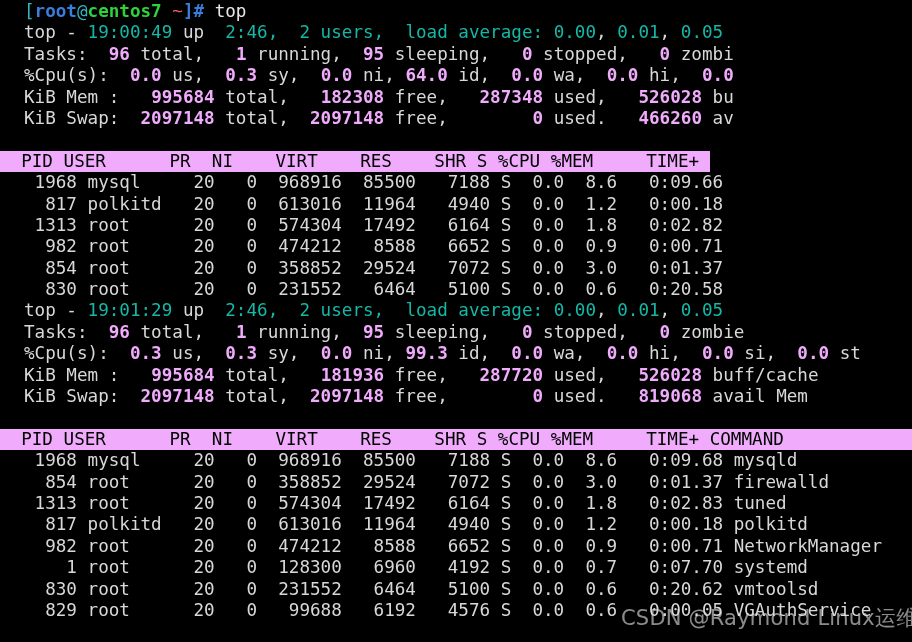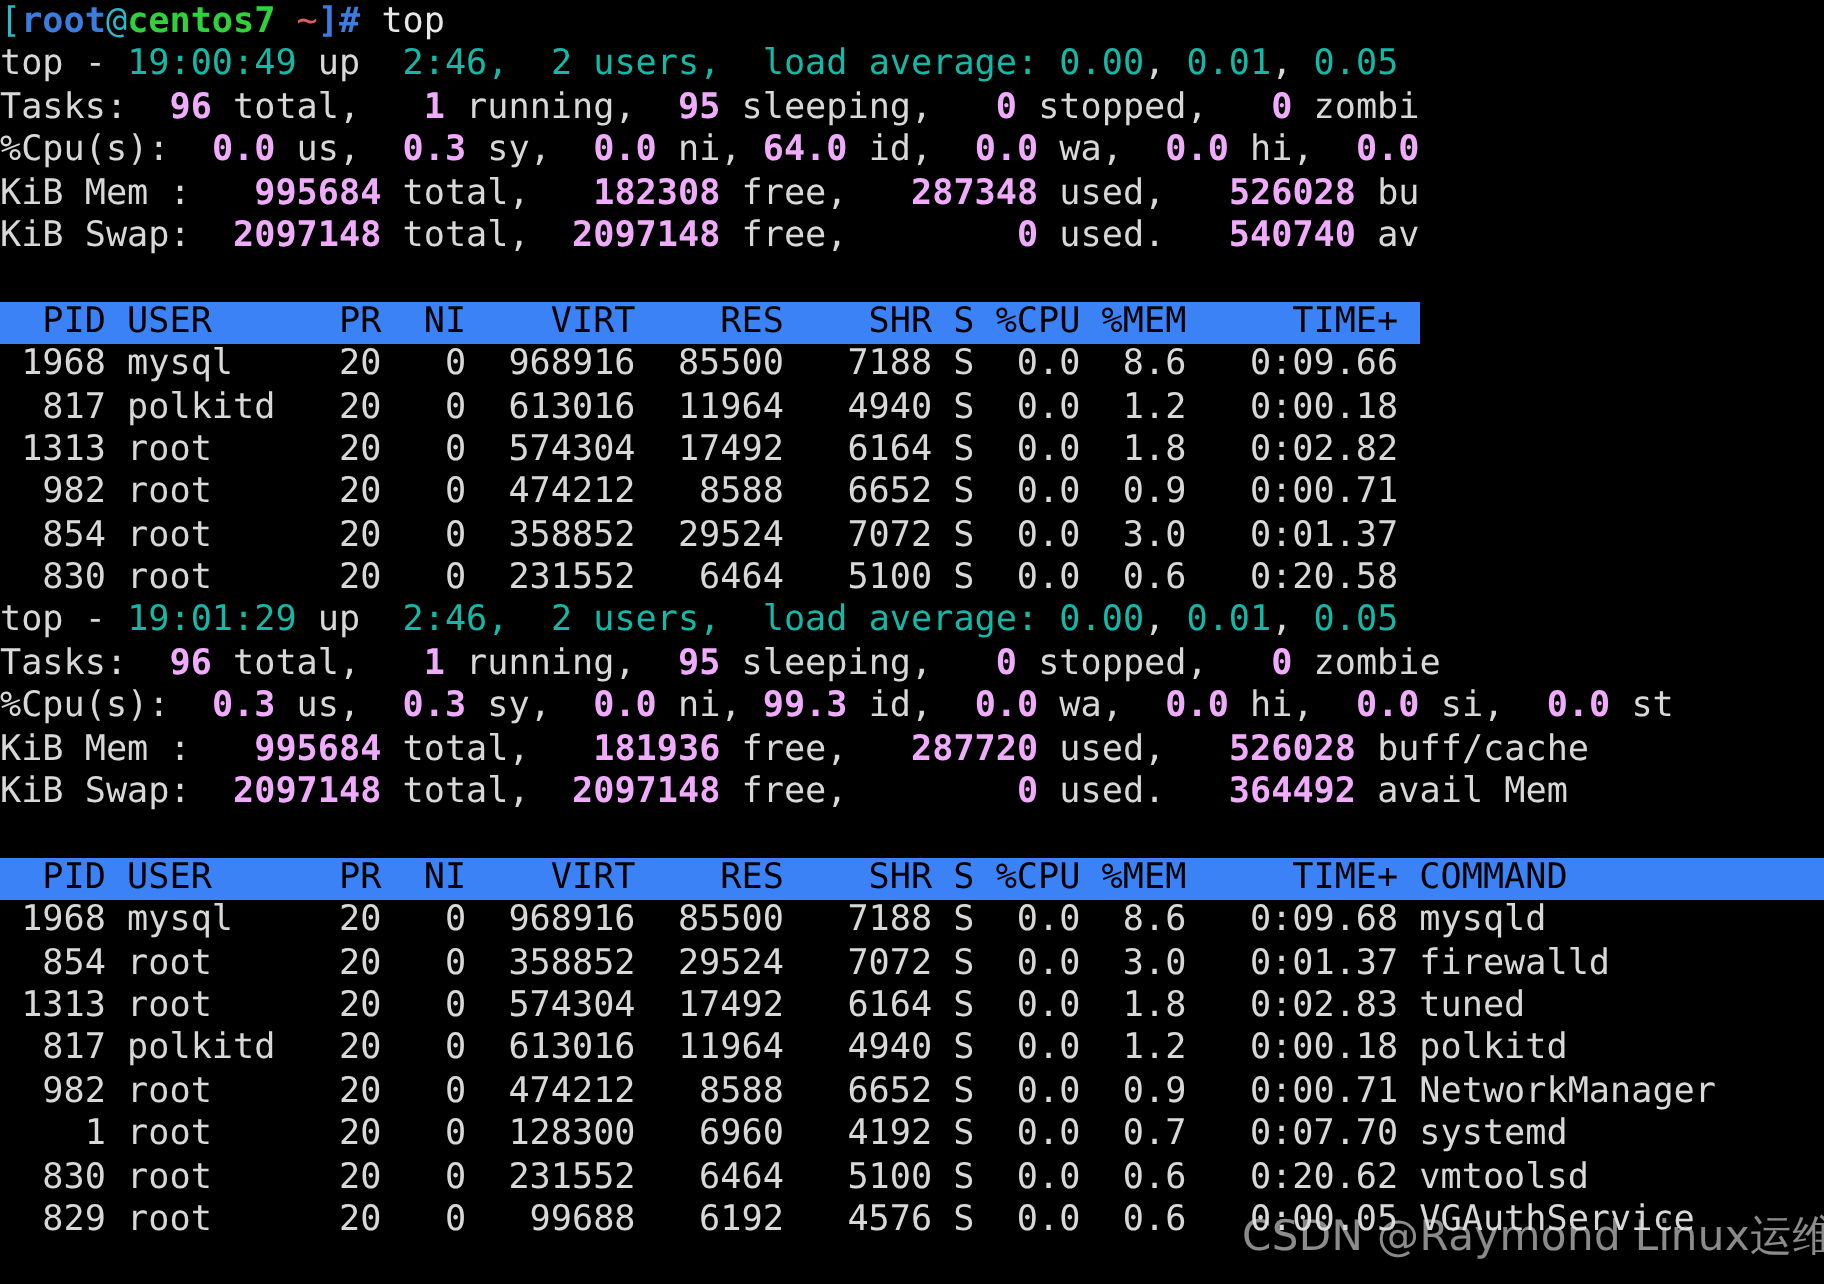--- a/index.html
+++ b/index.html
@@ -23,31 +23,32 @@
     overflow: hidden;
   }
   .line {
     height: 21.4px;
     line-height: 21.4px;
     font-size: 17.6px;
     letter-spacing: 0px;
     white-space: pre;
     color: #d8d8d8;
     font-family: "DejaVu Sans Mono", "Liberation Mono", monospace;
+    padding-left: 24px;
   }
   .line.first { margin-top: 1px; }
   .b { font-weight: bold; color: #f0abfc; }
   .dim { color: #14b8a6; }
   .c-cyan   { color: #2fb7c8; }
   .c-blue   { color: #3b7ddd; font-weight: bold; }
   .c-green  { color: #2fd23a; font-weight: bold; }
   .c-red    { color: #e05c5c; }
   .c-white  { color: #e8e8e8; }
   .hdrbar {
-    background: #3b82f6;
+    background: #f0abfc;
     color: #000000;
     font-weight: normal;
     display: inline-block;
     height: 21.4px;
     line-height: 21.4px;
     vertical-align: top;
   }
   .hdrline {
     height: 21.4px;
     line-height: 21.4px;
@@ -76,42 +77,42 @@
   <div class="line first"><span class="c-cyan">[</span><span class="c-blue">root</span><span class="c-cyan">@</span><span class="c-green">centos7</span><span class="c-red"> ~</span><span class="c-blue">]</span><span class="c-blue"># </span><span class="c-white">top</span></div>
 
   <div class="line"><span>top - </span><span class="dim">19:00:49</span><span> up  </span><span class="dim">2:46,</span><span>  </span><span class="dim">2 users,</span><span>  </span><span class="dim">load average:</span><span> </span><span class="dim">0.00</span><span>, </span><span class="dim">0.01</span><span>, </span><span class="dim">0.05</span></div>
 
   <div class="line"><span>Tasks:</span><span>  </span><span class="b">96</span><span> total,   </span><span class="b">1</span><span> running,  </span><span class="b">95</span><span> sleeping,   </span><span class="b">0</span><span> stopped,   </span><span class="b">0</span><span> </span><span>zombi</span></div>
 
   <div class="line"><span>%Cpu(s):</span><span>  </span><span class="b">0.0</span><span> us,  </span><span class="b">0.3</span><span> sy,  </span><span class="b">0.0</span><span> ni, </span><span class="b">64.0</span><span> id,  </span><span class="b">0.0</span><span> wa,  </span><span class="b">0.0</span><span> hi,  </span><span class="b">0.0</span></div>
 
   <div class="line"><span>KiB Mem :</span><span>   </span><span class="b">995684</span><span> total,   </span><span class="b">182308</span><span> free,   </span><span class="b">287348</span><span> used,   </span><span class="b">526028</span><span> </span><span>bu</span></div>
 
-  <div class="line"><span>KiB Swap:</span><span>  </span><span class="b">2097148</span><span> total,  </span><span class="b">2097148</span><span> free,        </span><span class="b">0</span><span> used.   </span><span class="b">540740</span><span> </span><span>av</span></div>
+  <div class="line"><span>KiB Swap:</span><span>  </span><span class="b">2097148</span><span> total,  </span><span class="b">2097148</span><span> free,        </span><span class="b">0</span><span> used.   </span><span class="b">466260</span><span> </span><span>av</span></div>
 
   <div class="spacer"></div>
 
   <div class="hdrline"><span class="hdrbar">  PID USER      PR  NI    VIRT    RES    SHR S %CPU %MEM     TIME+ </span></div>
 
   <div class="line"> 1968 mysql     20   0  968916  85500   7188 S  0.0  8.6   0:09.66</div>
   <div class="line">  817 polkitd   20   0  613016  11964   4940 S  0.0  1.2   0:00.18</div>
   <div class="line"> 1313 root      20   0  574304  17492   6164 S  0.0  1.8   0:02.82</div>
   <div class="line">  982 root      20   0  474212   8588   6652 S  0.0  0.9   0:00.71</div>
   <div class="line">  854 root      20   0  358852  29524   7072 S  0.0  3.0   0:01.37</div>
   <div class="line">  830 root      20   0  231552   6464   5100 S  0.0  0.6   0:20.58</div>
 
   <div class="line"><span>top - </span><span class="dim">19:01:29</span><span> up  </span><span class="dim">2:46,</span><span>  </span><span class="dim">2 users,</span><span>  </span><span class="dim">load average:</span><span> </span><span class="dim">0.00</span><span>, </span><span class="dim">0.01</span><span>, </span><span class="dim">0.05</span></div>
 
   <div class="line"><span>Tasks:</span><span>  </span><span class="b">96</span><span> total,   </span><span class="b">1</span><span> running,  </span><span class="b">95</span><span> sleeping,   </span><span class="b">0</span><span> stopped,   </span><span class="b">0</span><span> </span><span>zombie</span></div>
 
   <div class="line"><span>%Cpu(s):</span><span>  </span><span class="b">0.3</span><span> us,  </span><span class="b">0.3</span><span> sy,  </span><span class="b">0.0</span><span> ni, </span><span class="b">99.3</span><span> id,  </span><span class="b">0.0</span><span> wa,  </span><span class="b">0.0</span><span> hi,  </span><span class="b">0.0</span><span> si,  </span><span class="b">0.0</span><span> st</span></div>
 
   <div class="line"><span>KiB Mem :</span><span>   </span><span class="b">995684</span><span> total,   </span><span class="b">181936</span><span> free,   </span><span class="b">287720</span><span> used,   </span><span class="b">526028</span><span> </span><span>buff/cache</span></div>
 
-  <div class="line"><span>KiB Swap:</span><span>  </span><span class="b">2097148</span><span> total,  </span><span class="b">2097148</span><span> free,        </span><span class="b">0</span><span> used.   </span><span class="b">364492</span><span> </span><span>avail Mem</span></div>
+  <div class="line"><span>KiB Swap:</span><span>  </span><span class="b">2097148</span><span> total,  </span><span class="b">2097148</span><span> free,        </span><span class="b">0</span><span> used.   </span><span class="b">819068</span><span> </span><span>avail Mem</span></div>
 
   <div class="spacer"></div>
 
   <div class="hdrline"><span class="hdrbar">  PID USER      PR  NI    VIRT    RES    SHR S %CPU %MEM     TIME+ COMMAND                        </span></div>
 
   <div class="line"> 1968 mysql     20   0  968916  85500   7188 S  0.0  8.6   0:09.68 mysqld</div>
   <div class="line">  854 root      20   0  358852  29524   7072 S  0.0  3.0   0:01.37 firewalld</div>
   <div class="line"> 1313 root      20   0  574304  17492   6164 S  0.0  1.8   0:02.83 tuned</div>
   <div class="line">  817 polkitd   20   0  613016  11964   4940 S  0.0  1.2   0:00.18 polkitd</div>
   <div class="line">  982 root      20   0  474212   8588   6652 S  0.0  0.9   0:00.71 NetworkManager</div>

